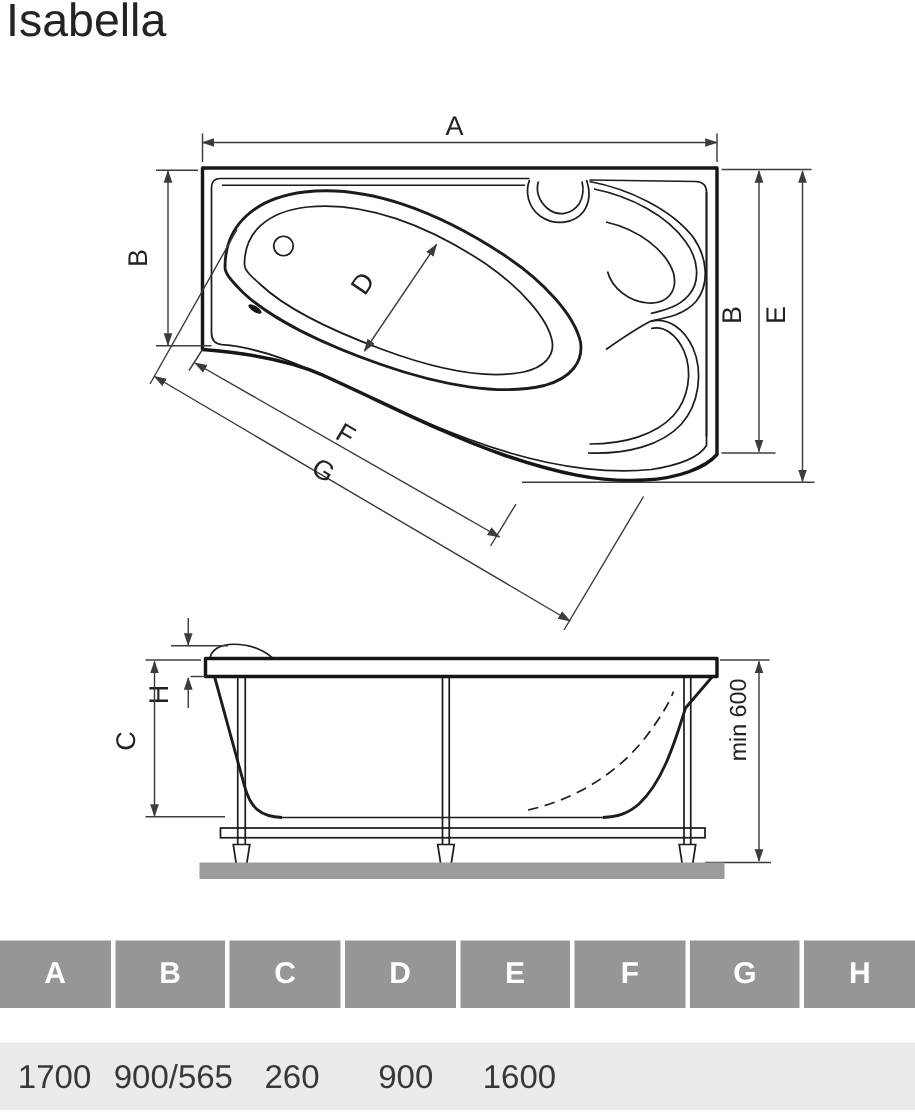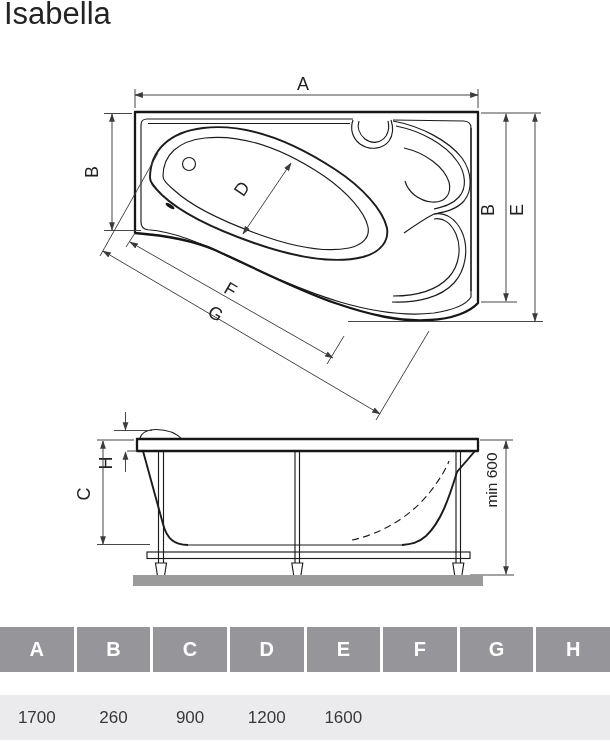--- a/index.html
+++ b/index.html
@@ -22,21 +22,21 @@
   .spec-table{position:absolute;left:0;top:627px;width:610px;}
   .spec-head{display:grid;grid-template-columns:repeat(8,1fr);gap:3px;height:45px;}
   .spec-head .cell{
     background:#96969a;color:#ffffff;display:flex;align-items:center;justify-content:center;
     font-size:20px;font-weight:700;
   }
   .spec-values{display:grid;grid-template-columns:repeat(8,1fr);gap:3px;height:45px;
     background:#ebebed;margin-top:23px;}
   .spec-values .cell{
     display:flex;align-items:center;justify-content:center;
-    font-size:17px;font-weight:400;color:#38383a;
+    font-size:22px;font-weight:400;color:#38383a;
   }
 </style>
 </head>
 <body>
 
 <div class="page-title">Isabella</div>
 
 <svg width="610" height="620" viewBox="0 0 610 620">
   <defs>
     <marker id="arr" viewBox="0 0 10 10" refX="9.2" refY="5" markerWidth="9" markerHeight="9" orient="auto-start-reverse">
@@ -198,18 +198,18 @@
     <div class="cell">B</div>
     <div class="cell">C</div>
     <div class="cell">D</div>
     <div class="cell">E</div>
     <div class="cell">F</div>
     <div class="cell">G</div>
     <div class="cell">H</div>
   </div>
   <div class="spec-values">
     <div class="cell">1700</div>
+    <div class="cell">900/565</div>
     <div class="cell">260</div>
     <div class="cell">900</div>
-    <div class="cell">1200</div>
     <div class="cell">1600</div>
   </div>
 </div>
 
 </body></html>

